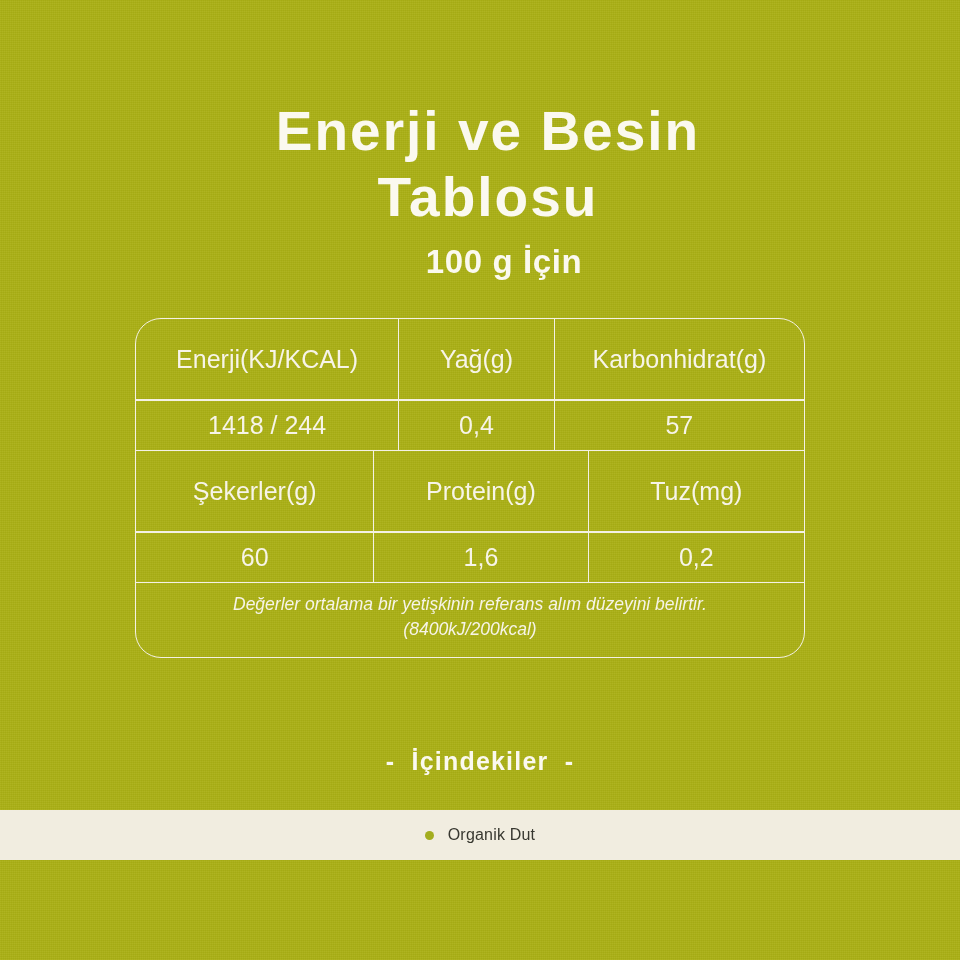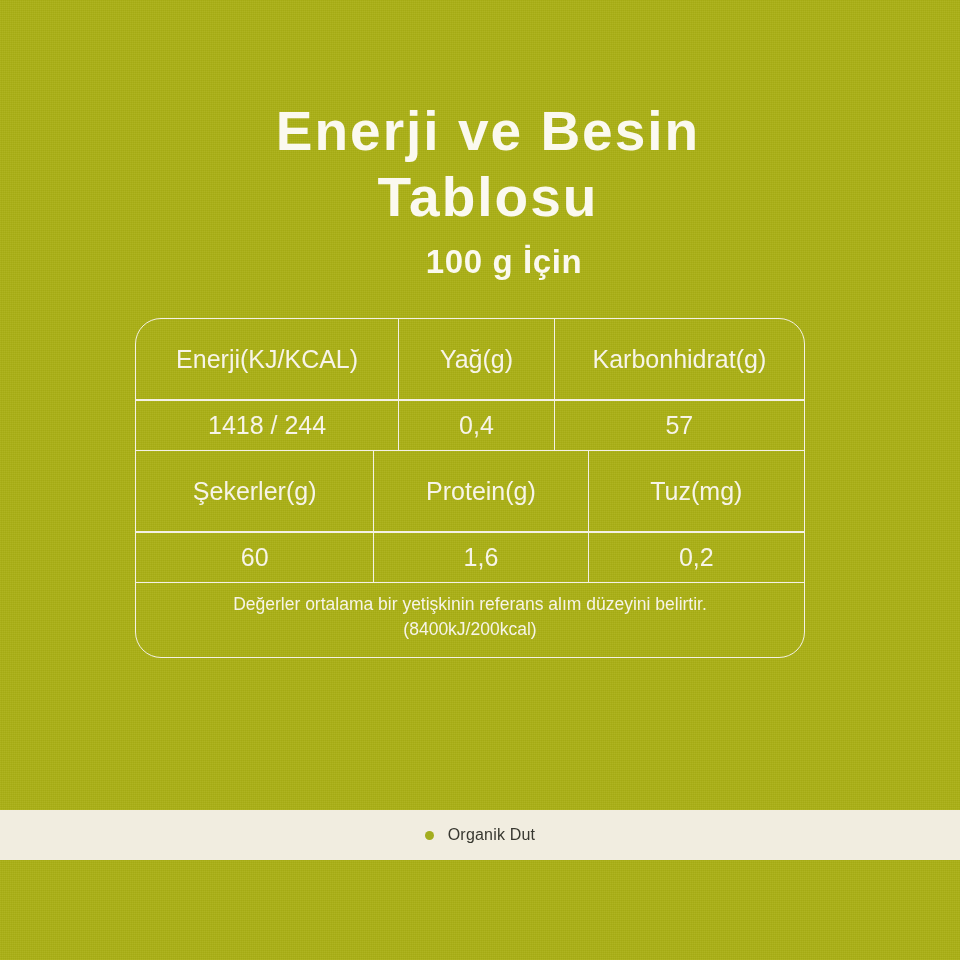--- a/index.html
+++ b/index.html
@@ -120,20 +120,21 @@
     flex-direction: column;
     align-items: center;
     justify-content: center;
     height: 67px;
     color: #f7f4e8;
     font-size: 17.5px;
     line-height: 25px;
     text-align: center;
     padding: 0 16px;
     box-sizing: border-box;
+    font-style: italic;
   }
 
   
   .ingredients-heading {
     position: absolute;
     left: 0;
     top: 747px;
     width: 960px;
     text-align: center;
     color: #fbf9ef;
@@ -237,20 +238,21 @@
     </div>
 
     <div class="row-sep"></div>
 
     <div class="nut-note">
       <span>Değerler ortalama bir yetişkinin referans alım düzeyini belirtir.</span>
       <span>(8400kJ/200kcal)</span>
     </div>
   </div>
 
+  <div class="ingredients-heading">-  İçindekiler  -</div>
 
   <div class="ingredients-banner">
     <div class="ing-item">
       <span class="ing-bullet"></span>
       <span class="ing-label">Organik Dut</span>
     </div>
   </div>
 
 </div>
 

